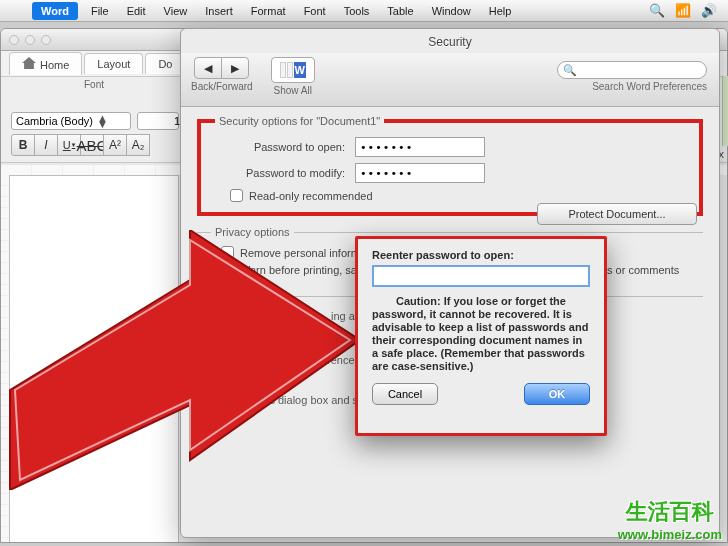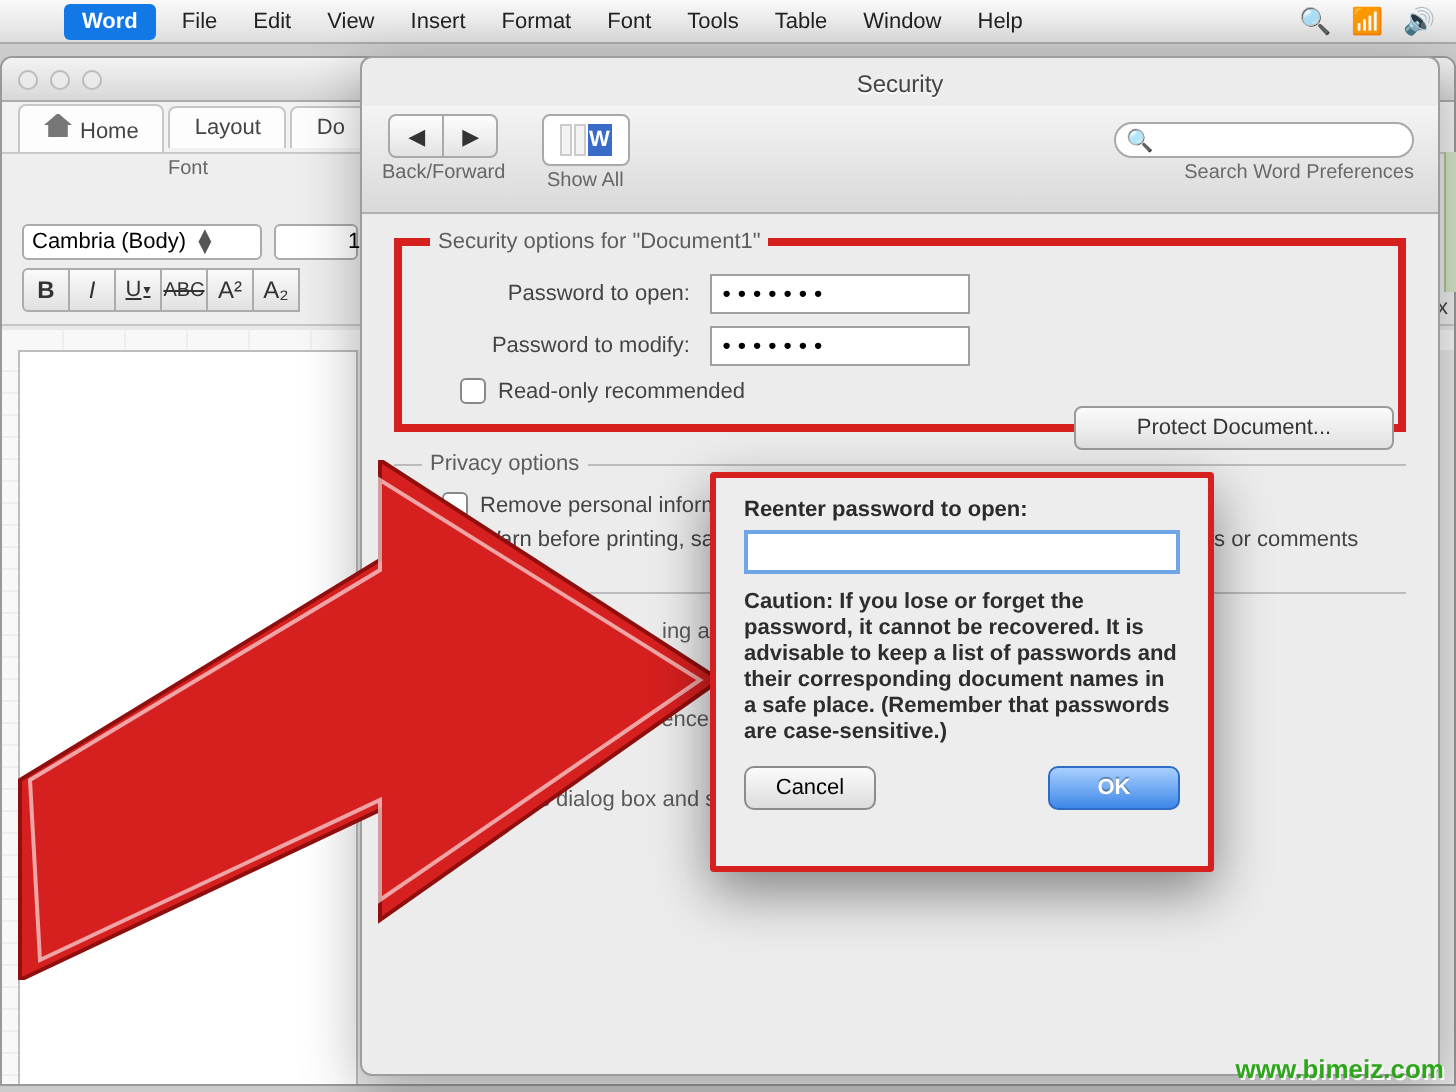--- a/index.html
+++ b/index.html
@@ -66,21 +66,21 @@
 .protect-btn { position: absolute; right: 22px; top: 96px; width: 160px; height: 22px; border: 1px solid #9a9a9a; border-radius: 4px; background: linear-gradient(#fbfbfb,#e1e1e1); color:#333; display:flex; align-items:center; justify-content:center;}
 .bot-text { color:#5a5a5a; margin:4px 0 0 0;}
 
 
 .confirm { position: absolute; top: 236px; left: 355px; width: 252px; border: 3px solid #d61f1f; border-radius: 2px; background:#ededed; box-shadow: 0 10px 28px rgba(0,0,0,0.45); z-index: 30;}
 .confirm .cbar { height: 22px; background: linear-gradient(#ebebeb,#cfcfcf); text-align:center; line-height:22px; color:#3d3d3d; border-bottom:1px solid #b6b6b6; text-shadow:0 1px 0 #fff; font-size:11px;}
 .confirm .cbody { padding: 10px 14px 28px; }
 .confirm .clabel { font-weight: bold; color:#2b2b2b; margin-bottom:4px;}
 .confirm .cinput { width: 100%; height: 22px; border: 2px solid #6fa4e6; padding:0 4px; background:#fff;}
 .confirm .caution { margin-top: 8px; font-size: 10px; line-height: 13px; color:#2d2d2d;}
-.confirm .caution b { font-weight: bold;}
+.confirm .caution b { font-weight: bold; margin-left: 24px;}
 .confirm .cbtns { display:flex; justify-content:space-between; gap:0; margin-top:10px;}
 .confirm .cbtn { width:66px; height:22px; border:1px solid #8c8c8c; border-radius:5px; background:linear-gradient(#fbfbfb,#dcdcdc); display:flex; align-items:center; justify-content:center;}
 .confirm .cbtn.primary { background: linear-gradient(#a9d0ff,#3e87e8); border-color:#2e6bc2; color:#fff; font-weight:bold; text-shadow:0 -1px 0 rgba(0,0,0,0.3);}
 
 
 .big-arrow { position:absolute; left:-10px; top:230px; width:380px; height:260px; z-index:25; pointer-events:none;}
 
 
 .badge { position:absolute; right:6px; bottom:4px; z-index:40; text-align:center;}
 .badge .cn { color:#33b21f; font-weight:bold; font-size:22px; text-shadow:1px 1px 0 #fff, -1px -1px 0 #fff, 1px -1px 0 #fff, -1px 1px 0 #fff; font-family: "Heiti SC","Microsoft YaHei",sans-serif;}
@@ -143,21 +143,21 @@
           </span>
         </div>
     </div>
     <div class="format-row">
       <div class="fbtn" style="font-weight:bold;">B</div>
       <div class="fbtn" style="font-style:italic;">I</div>
       <div class="fbtn" style="text-decoration:underline;">
           <span>U</span>
           <span style="font-size:7px;margin-left:1px;">▾</span>
         </div>
-      <div class="fbtn" style="text-decoration:line-through;font-size:10px;">ABC</div>
+      <div class="fbtn" style="text-decoration:line-through;font-size:15px;">ABC</div>
       <div class="fbtn">A²</div>
       <div class="fbtn">A₂</div>
     </div>
   </div>
   <div class="hruler"></div>
   <div class="vruler"></div>
   <div class="doc-canvas"></div>
 </div>
 
 <div class="right-strip"></div>
@@ -239,14 +239,15 @@
     </div>
   </div>
 </div>
 
 <svg class="big-arrow" viewBox="0 0 380 260">
   <path d="M 20 160 L 200 50 L 200 0 L 370 110 L 200 230 L 200 175 L 20 260 Z" fill="#d61f1f" stroke="#8f0e0e" stroke-width="2"></path>
   <path d="M 25 160 L 200 55 L 200 10 L 360 110 L 200 220 L 200 170 L 30 250 Z" fill="none" stroke="#ffffff" stroke-width="2" opacity="0.6"></path>
 </svg>
 
 <div class="badge">
+  <div class="cn">生活百科</div>
   <div class="url">www.bimeiz.com</div>
 </div>
 
 </body></html>

